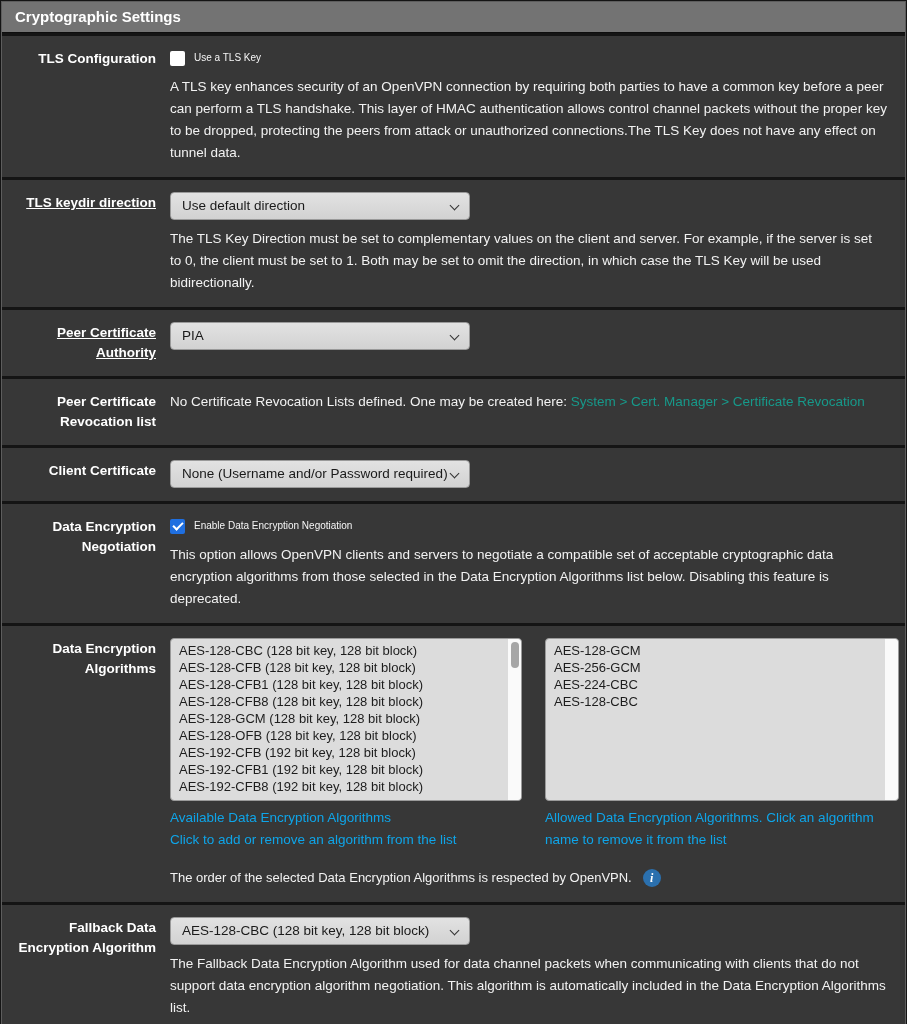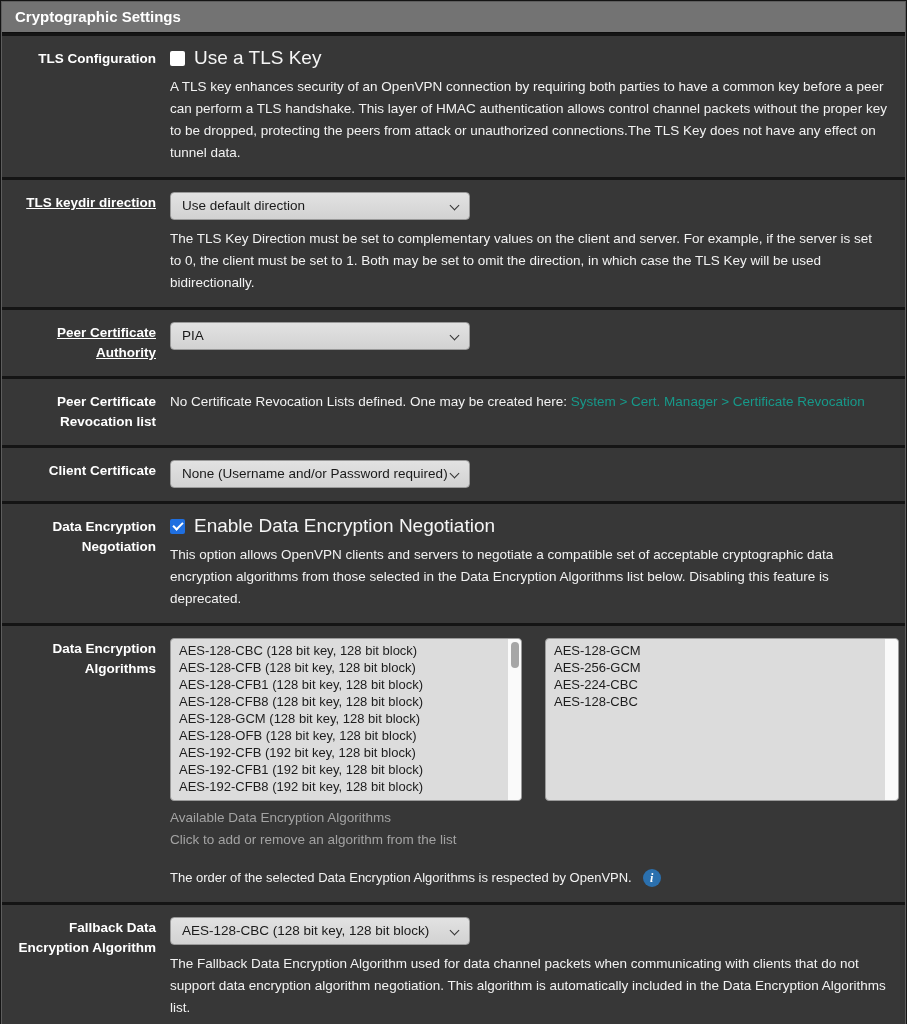--- a/index.html
+++ b/index.html
@@ -15,40 +15,40 @@
   .row-label a{color:#ffffff;text-decoration:underline;cursor:pointer;}
   .row-content{flex:1;padding:12px 18px 13px 0;color:#f2f2f2;font-size:13.5px;line-height:22px;}
   .desc{margin-top:8px;color:#f2f2f2;}
   
   .check-line{display:flex;align-items:center;gap:9px;height:20px;}
   .checkbox{position:relative;width:15px;height:15px;background:#ffffff;border-radius:2px;
     flex:0 0 15px;cursor:pointer;}
   .checkbox.checked{background:#1f6fe0;}
   .checkbox.checked::after{content:"";position:absolute;left:5px;top:1.5px;width:4px;height:8px;
     border:solid #fff;border-width:0 2px 2px 0;transform:rotate(45deg);}
-  .check-label{color:#f5f5f5;font-size:19px;cursor:pointer;}
+  .check-label{color:#f5f5f5;font-size:10px;cursor:pointer;}
   
   .select{position:relative;width:300px;height:28px;box-sizing:border-box;
     background:linear-gradient(#e2e2e2,#d2d2d2);border:1px solid #9a9a9a;border-radius:4px;
     color:#1a1a1a;font-size:13.5px;line-height:26px;padding:0 28px 0 11px;cursor:pointer;
     white-space:nowrap;overflow:hidden;}
   .select .chev{position:absolute;right:11px;top:9px;width:7px;height:7px;}
   .select .chev::after{content:"";position:absolute;left:0;top:0;width:6px;height:6px;
     border:solid #333;border-width:0 1.6px 1.6px 0;transform:rotate(45deg);}
   
   .dual{display:flex;gap:23px;}
   .listcol{width:352px;}
   .listbox{position:relative;height:163px;background:#dcdcdc;border:1px solid #9a9a9a;
     border-radius:4px;overflow:hidden;padding:3px 14px 0 8px;box-sizing:border-box;}
   .listbox .opt{font-size:13px;line-height:17px;color:#1d1d1d;white-space:nowrap;cursor:pointer;}
   .sb-track{position:absolute;top:0;bottom:0;right:0;width:13px;background:#fafafa;
     border-radius:0 3px 3px 0;}
   .sb-thumb{position:absolute;top:3px;left:2.5px;width:8px;height:26px;background:#a6a6a6;
     border-radius:4px;cursor:pointer;}
-  .caption{margin-top:6px;font-size:13.5px;line-height:22px;color:#a3a3a3;}
+  .caption{margin-top:6px;font-size:13.5px;line-height:22px;color:#0ea5e9;}
   .order-note{margin-top:16px;display:flex;align-items:center;gap:11px;font-size:13px;color:#f2f2f2;}
   .info-icon{width:18px;height:18px;border-radius:50%;background:#2b70ae;flex:0 0 18px;
     display:flex;align-items:center;justify-content:center;cursor:pointer;}
   .info-icon::after{content:"i";color:#fff;font-family:"Liberation Serif","DejaVu Serif",serif;
     font-style:italic;font-weight:bold;font-size:12px;line-height:1;}
   .link{color:#17998a;text-decoration:none;cursor:pointer;}
 </style>
 </head>
 <body>
 
@@ -141,20 +141,21 @@
           </div>
         </div>
         <div class="listcol" style="width:354px;">
           <div class="listbox">
             <span class="sb-track"></span>
           <div class="opt">AES-128-GCM</div>
               <div class="opt">AES-256-GCM</div>
               <div class="opt">AES-224-CBC</div>
               <div class="opt">AES-128-CBC</div>
             </div>
+          <div class="caption">Allowed Data Encryption Algorithms. Click an algorithm name to remove it from the list</div>
         </div>
       </div>
       <div class="order-note">
         <span>The order of the selected Data Encryption Algorithms is respected by OpenVPN.</span>
         <span class="info-icon"></span>
       </div>
     </div>
   </div>
 
   <div class="row">

